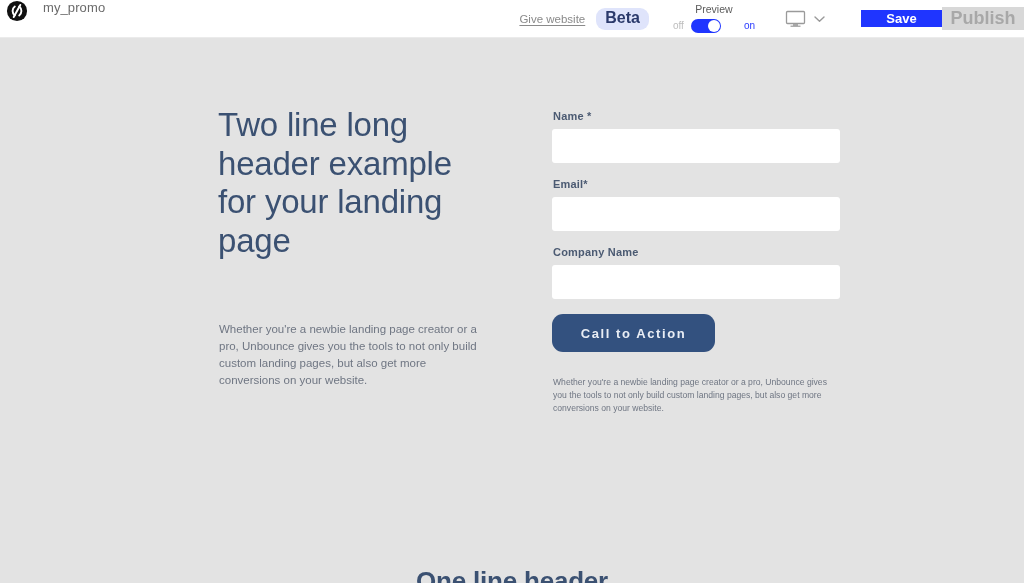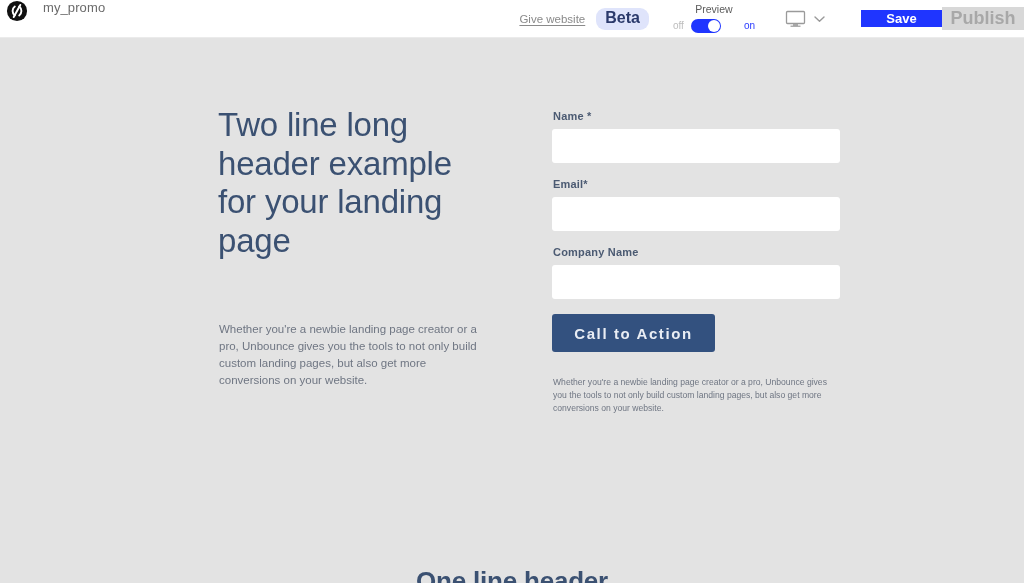--- a/index.html
+++ b/index.html
@@ -212,23 +212,23 @@
     color: #33404f;
     outline: none;
   }
   .cta-button {
     display: block;
     width: 163px;
     height: 38px;
     background: #33517f;
     color: #e9edf4;
     border: none;
-    border-radius: 3px;
+    border-radius: 11px;
     font-family: inherit;
-    font-size: 15px;
+    font-size: 13px;
     font-weight: bold;
     letter-spacing: 1.6px;
     cursor: pointer;
     margin-top: 3px;
   }
   .fineprint {
     margin: 24px 0 0 1px;
     width: 280px;
     font-size: 8.6px;
     line-height: 13px;

